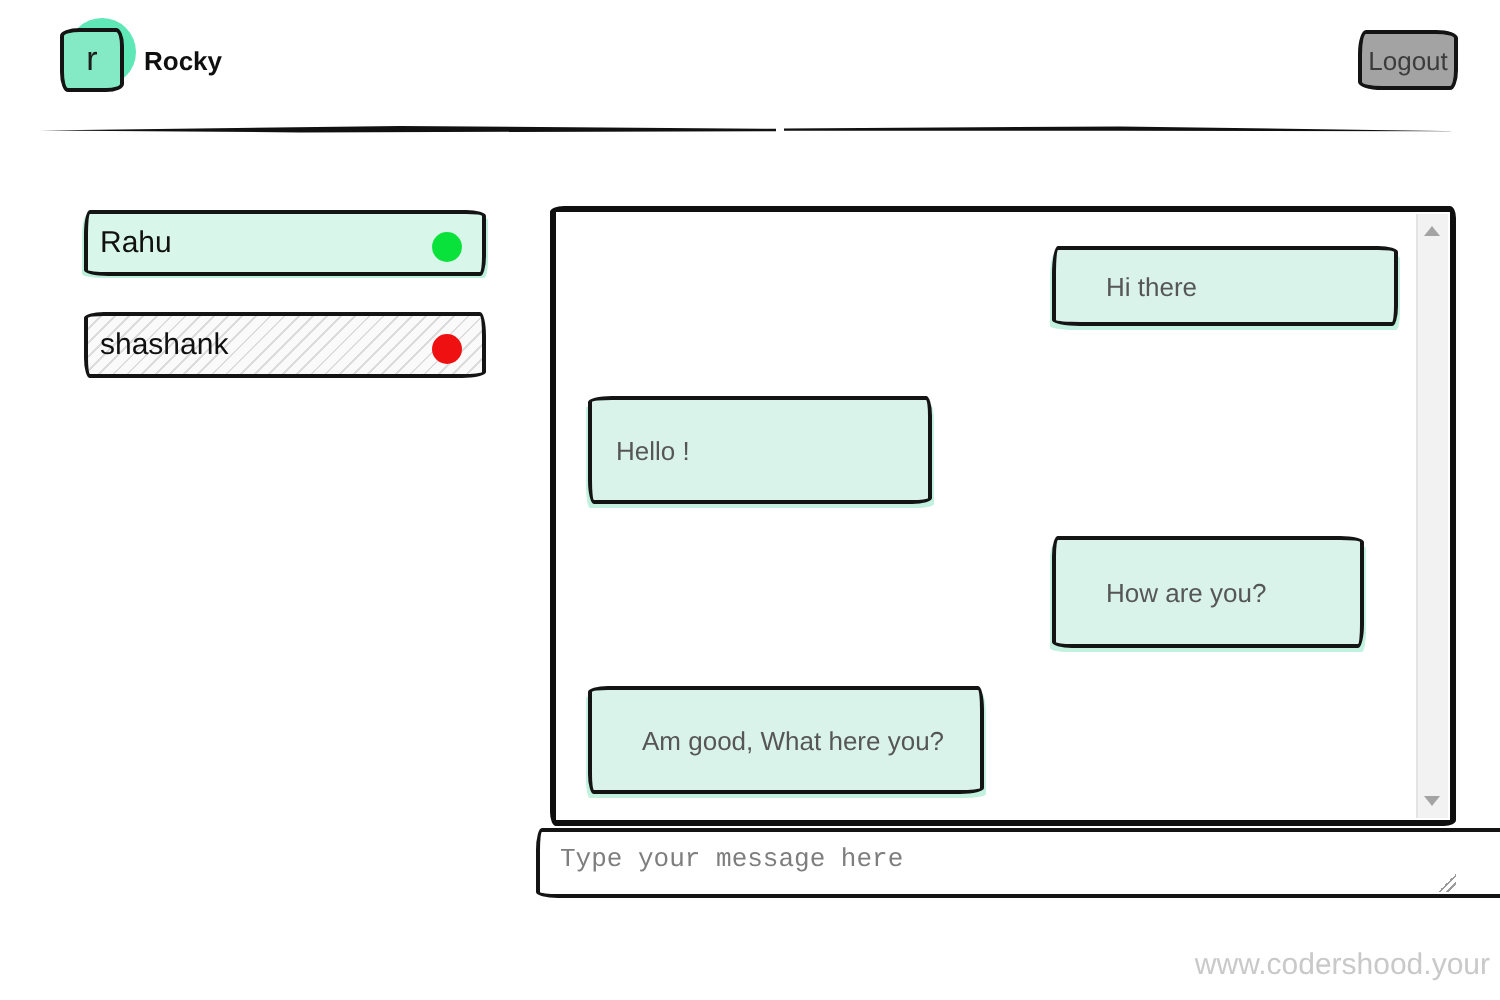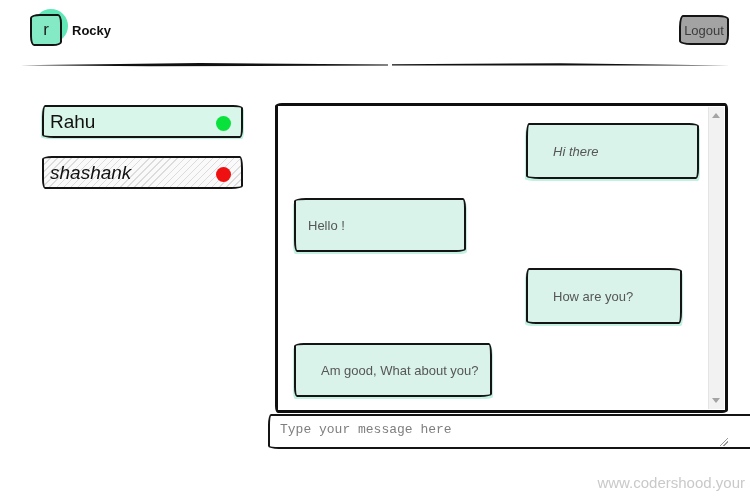--- a/index.html
+++ b/index.html
@@ -31,23 +31,22 @@
   }
   .buddy.online{
     top:105px;background:#d9f6ea;
     border-radius:3px 10px 3px 12px / 12px 3px 10px 3px;
     box-shadow:-2px 2px 0 -1px #bdf0db, 2px 2px 0 -1px #bdf0db;
   }
   .buddy.offline{
     top:156px;
     background:repeating-linear-gradient(135deg,#fafafa 0px,#fafafa 4px,#dcdcdc 4px,#dcdcdc 5px);
     border-radius:10px 3px 12px 3px / 3px 12px 3px 10px;
-    font-style:italic;
   }
-  .buddy-name{padding-left:6px;font-size:19px;color:#111;}
+  .buddy-name{padding-left:6px;font-size:15px;color:#111;}
   .dot{position:absolute;right:10px;top:9px;width:15px;height:15px;border-radius:50%;}
   .dot.green{background:#0ae23c;}
   .dot.red{background:#ef1111;}
   
   .chat-panel{
     position:absolute;left:275px;top:103px;width:453px;height:310px;background:#fff;
     border:3px solid #0f0f0f;border-radius:7px 3px 6px 3px / 3px 6px 3px 7px;
     box-sizing:border-box;
   }
   .scrollbar{
@@ -56,21 +55,21 @@
   }
   .scroll-arrow{position:absolute;left:3px;width:0;height:0;border-left:4.5px solid transparent;border-right:4.5px solid transparent;}
   .scroll-arrow.up{top:6px;border-bottom:5px solid #a4a4a4;}
   .scroll-arrow.down{bottom:6px;border-top:5px solid #a4a4a4;}
   
   .bubble{
     position:absolute;background:#d9f3ea;border:2.5px solid #141414;box-sizing:border-box;
     display:flex;align-items:center;font-size:13px;color:#565656;padding-left:25px;
     box-shadow:-2px 3px 0 -1px #c2f1e0, 2px 3px 0 -1px #c2f1e0;
   }
-  .bubble.b0{left:248px;top:17px;width:173px;height:56px;border-radius:3px 10px 3px 14px / 14px 3px 10px 3px;font-style:italic;}
+  .bubble.b0{left:248px;top:17px;width:173px;height:40px;border-radius:3px 10px 3px 14px / 14px 3px 10px 3px;}
   .bubble.b1{left:16px;top:92px;width:172px;height:54px;border-radius:12px 3px 10px 3px / 3px 10px 3px 12px;padding-left:12px;}
   .bubble.b2{left:248px;top:162px;width:156px;height:56px;border-radius:3px 12px 3px 10px / 10px 3px 12px 3px;}
   .bubble.b3{left:16px;top:237px;width:198px;height:54px;border-radius:10px 3px 12px 3px / 3px 12px 3px 10px;}
   
   .msg-input{
     position:absolute;left:268px;top:414px;width:543px;height:35px;box-sizing:border-box;
     border:2.5px solid #141414;border-radius:3px 9px 3px 11px / 11px 3px 9px 3px;
     background:#fff;font-family:"Liberation Mono", monospace;font-size:13px;color:#555;
     padding:6px 10px;resize:none;outline:none;
   }
@@ -112,21 +111,21 @@
     <div class="bubble b0">
       <span>Hi there</span>
     </div>
     <div class="bubble b1">
       <span>Hello !</span>
     </div>
     <div class="bubble b2">
       <span>How are you?</span>
     </div>
     <div class="bubble b3">
-      <span>Am good, What about you?</span>
+      <span>Am good, What here you?</span>
     </div>
     <div class="scrollbar">
       <div class="scroll-arrow up"></div>
       <div class="scroll-arrow down"></div>
     </div>
   </div>
 
   <textarea class="msg-input" placeholder="Type your message here" style=""></textarea>
   <div class="resize-grip"></div>
 

